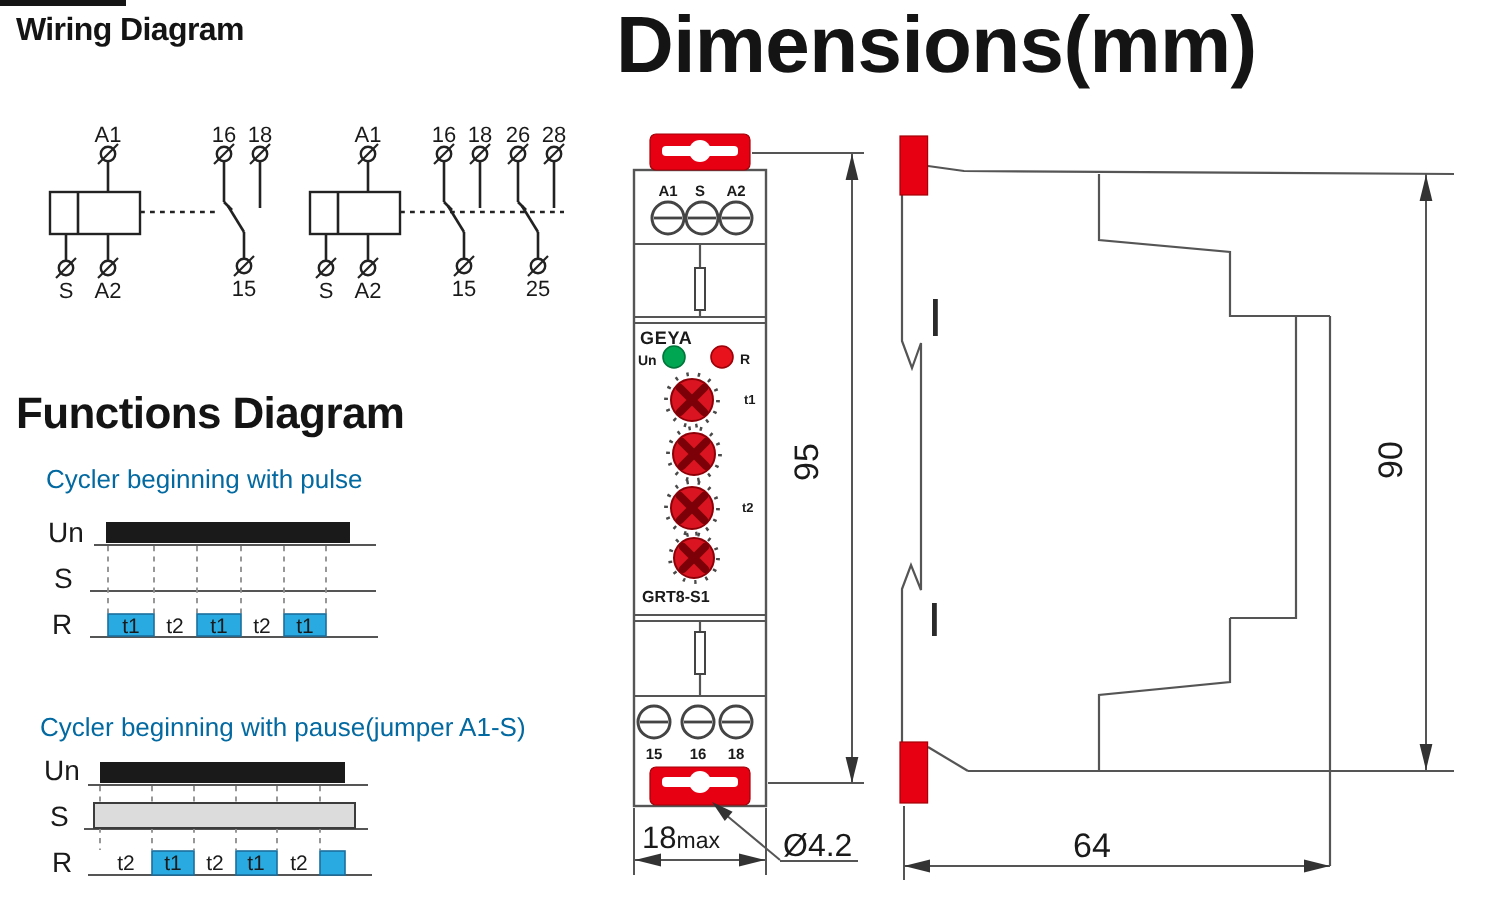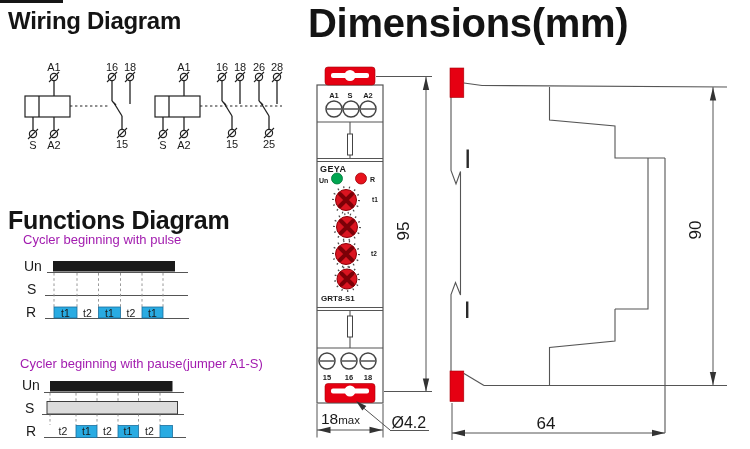--- a/index.html
+++ b/index.html
@@ -2,24 +2,24 @@
 <html><head>
 <meta charset="utf-8">
 <style>
   html,body{margin:0;padding:0}
   body{
     width:750px;height:449px;position:relative;background:#fff;overflow:hidden;
     font-family:"Liberation Sans",sans-serif;color:#1a1a1a;
   }
   .abs{position:absolute}
   .title-main{font-weight:bold;color:#141414;letter-spacing:-0.3px;white-space:nowrap}
-  #wiring-title{left:8px;top:7px;font-size:24px}
-  #functions-title{left:8px;top:206px;font-size:25px}
+  #wiring-title{left:8px;top:7px;font-size:16px}
+  #functions-title{left:8px;top:194px;font-size:22px}
   #dimensions-title{left:308px;top:1px;font-size:40px}
-  .caption{font-size:13px;color:#a21caf;white-space:nowrap}
+  .caption{font-size:13px;color:#0369a1;white-space:nowrap}
   #chart1-caption{left:23px;top:232px}
   #chart2-caption{left:20px;top:356px}
   #top-strip{left:0;top:0;width:63px;height:3px;background:#151515}
   svg{display:block}
   svg text{font-family:"Liberation Sans",sans-serif;fill:#1a1a1a}
   .wire{stroke:#222;stroke-width:1.3;fill:none}
   .wire-dash{stroke:#222;stroke-width:1.2;fill:none;stroke-dasharray:2.4,2.6}
   .term{stroke:#222;stroke-width:1.2;fill:#fff}
   .slash{stroke:#222;stroke-width:1.1}
   .baseline{stroke:#555;stroke-width:1;fill:none}

